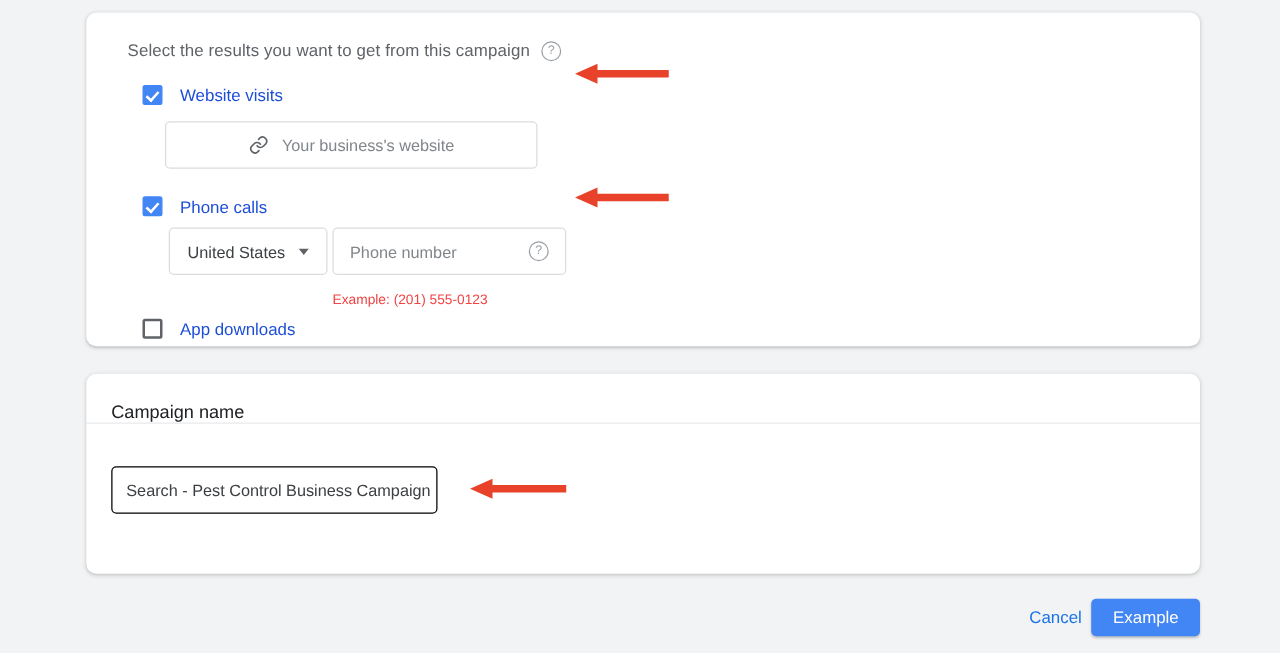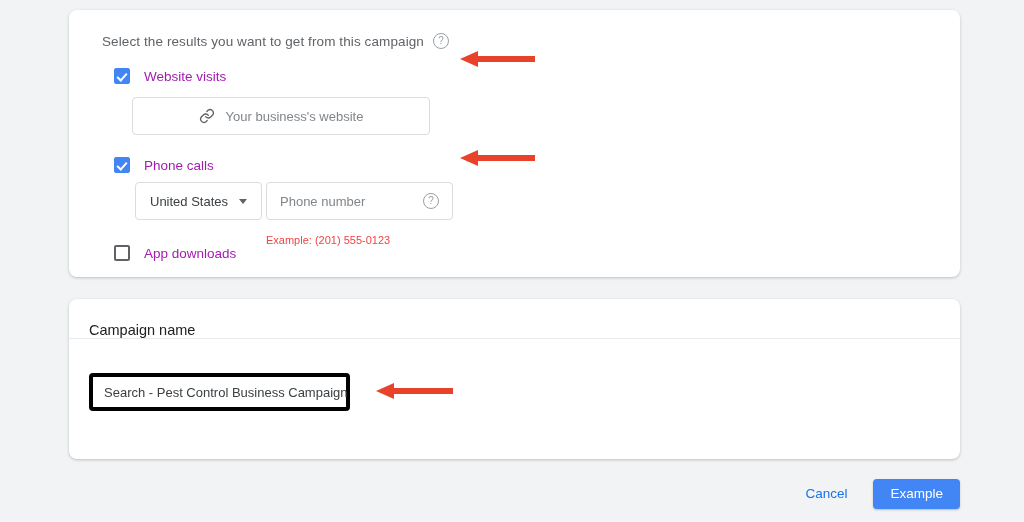--- a/index.html
+++ b/index.html
@@ -33,21 +33,21 @@
 
   .section-title {
     position: absolute;
     left: 33px;
     top: 23px;
     font-size: 13.5px;
     color: #5f6368;
     letter-spacing: 0.1px;
     white-space: nowrap;
     display: flex;
-    align-items: center;
+    align-items: flex-start;
     gap: 9px;
   }
 
   .help-icon {
     display: inline-block;
     width: 14px;
     height: 14px;
     border: 1.1px solid #9aa0a6;
     border-radius: 50%;
     position: relative;
@@ -68,21 +68,21 @@
   
   .check-row {
     position: absolute;
     display: flex;
     align-items: center;
     gap: 14px;
     left: 45px;
   }
   #row-website { top: 58px; }
   #row-phone   { top: 147px; }
-  #row-app     { top: 235px; align-items: center; }
+  #row-app     { top: 245px; align-items: center; }
 
   .cb {
     width: 16px;
     height: 16px;
     border-radius: 2px;
     flex: none;
     position: relative;
     box-sizing: border-box;
   }
   .cb.checked {
@@ -101,21 +101,21 @@
     transform: rotate(42deg);
   }
   .cb.unchecked {
     background: #ffffff;
     border: 2px solid #5f6368;
     border-radius: 2px;
   }
 
   .check-label {
     font-size: 13.5px;
-    color: #a21caf;
+    color: #1d4ed8;
     white-space: nowrap;
   }
 
   
   .field {
     position: absolute;
     box-sizing: border-box;
     border: 1px solid #dadce0;
     border-radius: 4px;
     background: #ffffff;
@@ -209,36 +209,36 @@
     color: #202124;
     white-space: nowrap;
   }
   #campaign-name-field {
     position: absolute;
     left: 20px;
     top: 74px;
     width: 261px;
     height: 38px;
     box-sizing: border-box;
-    border: 4px solid #000000;
+    border: 1px solid #000000;
     border-radius: 4px;
     background: #ffffff;
     display: flex;
     align-items: center;
     padding: 0 11px;
   }
 
   
   #footer {
     position: absolute;
     right: 64px;
     top: 478px;
     display: flex;
     align-items: center;
-    gap: 18px;
+    gap: 0;
   }
   #cancel-button {
     font-size: 13.5px;
     color: #1a73e8;
     background: transparent;
     border: none;
     padding: 8px 8px;
     cursor: pointer;
     font-family: "Liberation Sans", sans-serif;
     white-space: nowrap;

